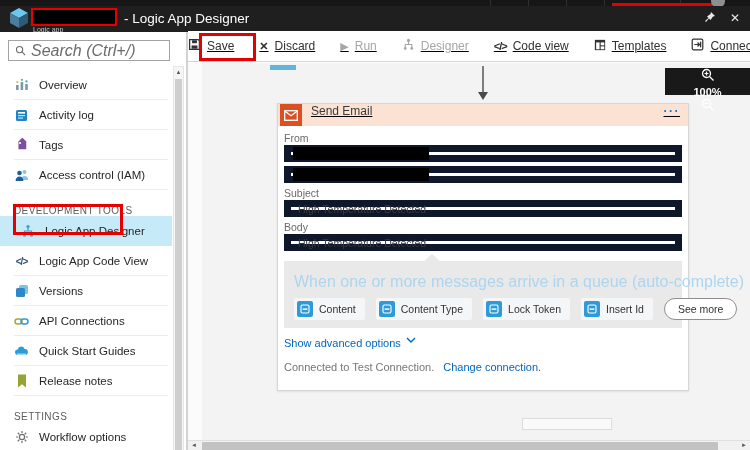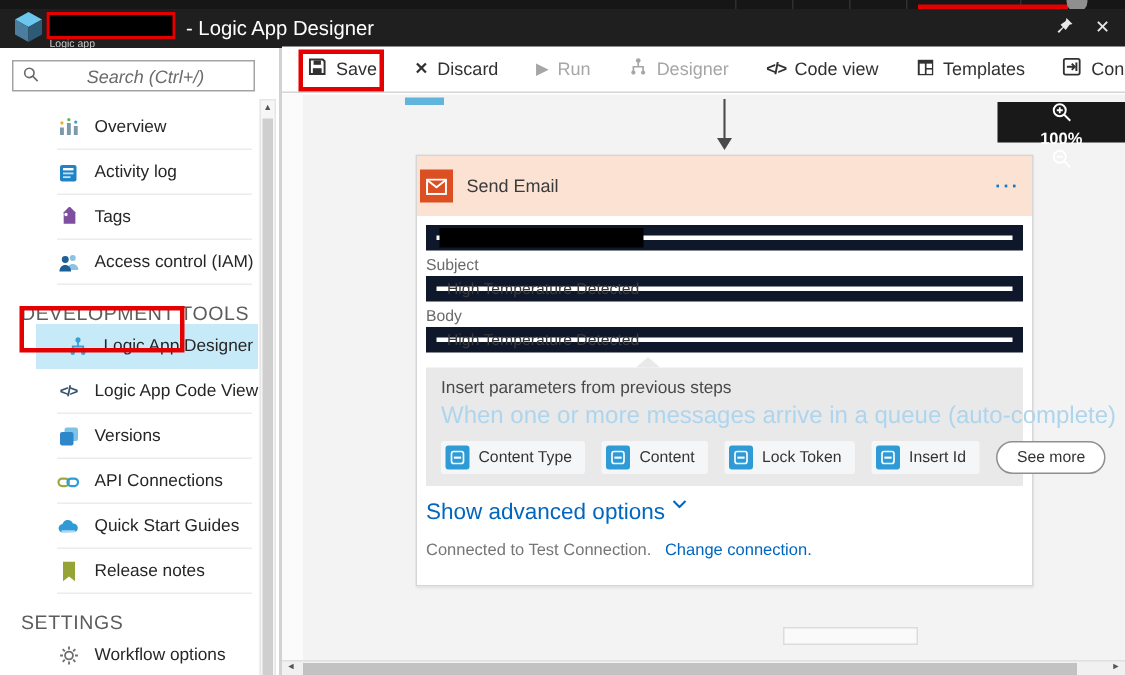--- a/index.html
+++ b/index.html
@@ -17,78 +17,78 @@
   .logo { position:absolute; left:8px; top:1px; }
   .redacted-name { position:absolute; left:31px; top:2px; width:86px; height:18px; background:#000; border:2px solid #e40000; }
   .header-title { position:absolute; left:124px; top:5px; font-size:13.5px; color:#fff; white-space:nowrap; }
   .header-subtitle { position:absolute; left:33px; top:20px; font-size:7px; color:#c9c9c9; }
   .header-actions { position:absolute; right:10px; top:5px; display:flex; gap:14px; align-items:center; }
   .header-actions .hicon { color:#e8e8e8; font-size:12px; cursor:pointer; line-height:1; }
 
   
   .sidebar { position:absolute; left:0; top:32px; width:186px; height:418px; background:#fff; overflow:hidden; }
   .search-box { position:absolute; left:8px; top:8px; width:162px; height:21px; border:1px solid #a3a3a3; background:#fff; display:flex; align-items:center; padding:0 6px; gap:5px; }
-  .search-box input { border:none; outline:none; width:100%; font-size:12px; font-style:italic; color:#444; font-family:"Liberation Sans", sans-serif; background:transparent;text-align:center; }
+  .search-box input { border:none; outline:none; width:100%; font-size:16px; font-style:italic; color:#444; font-family:"Liberation Sans", sans-serif; background:transparent; }
   .search-box input::placeholder { color:#6b6b6b; }
   .side-list { position:absolute; left:0; top:38px; width:172px; }
-  .side-row { height:30px; display:flex; align-items:center; gap:10px; padding-left:14px; cursor:pointer; position:relative;margin-left:24px; }
+  .side-row { height:30px; display:flex; align-items:center; gap:10px; padding-left:14px; cursor:pointer; position:relative; }
   .side-row .sep { position:absolute; left:14px; right:4px; bottom:0; height:1px; background:#ececec; }
   .side-row .lbl { font-size:11.5px; color:#262626; white-space:nowrap; }
   .side-row.selected { background:#c7eaf8;padding-left:20px; }
   .side-section { height:18px; margin-top:8px; padding-left:14px; display:flex; align-items:flex-end; }
-  .side-section span { font-size:13px; color:#5c5c5c; letter-spacing:0.4px; }
+  .side-section span { font-size:10px; color:#5c5c5c; letter-spacing:0.4px; }
   .sicon { width:15px; height:15px; flex:0 0 15px; display:flex; align-items:center; justify-content:center; }
   .code-glyph { font-size:10px; font-weight:bold; color:#32526e; letter-spacing:-1px; }
 
   
   .v-scroll { position:absolute; left:173px; top:34px; width:11px; height:404px; background:#f6f6f6; border:1px solid #e6e6e6; }
   .v-scroll .arr { position:absolute; left:0; width:9px; text-align:center; font-size:6px; color:#555; }
   .v-scroll .thumb { position:absolute; left:1px; width:7px; top:12px; bottom:12px; background:#cfcfcf; }
 
   .v-divider { position:absolute; left:186px; top:32px; width:2px; height:418px; background:#d2d2d2; }
 
   
-  .toolbar { position:absolute; left:188px; top:31px; width:562px; height:31px; background:#fff; border-bottom:1px solid #d4d4d4; display:flex; align-items:center; padding-left:17px; gap:25px; }
+  .toolbar { position:absolute; left:188px; top:31px; width:562px; height:31px; background:#fff; border-bottom:1px solid #d4d4d4; display:flex; align-items:center; gap:25px;text-decoration:underline; }
   .tb-item { display:inline-flex; align-items:center; gap:6px; font-size:12px; color:#323130; cursor:pointer; white-space:nowrap; }
   .tb-item.disabled { color:#a6a6a6; cursor:default; }
   .tb-glyph { font-size:11px; line-height:1; }
 
   
   .canvas { position:absolute; left:188px; top:63px; width:562px; height:377px; background:#f3f3f3; overflow:hidden; }
   .canvas .left-gutter { position:absolute; left:0; top:0; width:14px; height:100%; background:#fbfbfb; }
   .trigger-peek { position:absolute; left:82px; top:2px; width:26px; height:5px; background:#61b4dc; }
   .down-arrow { position:absolute; left:287px; top:3px; }
   .zoom-widget { position:absolute; left:477px; top:5px; width:85px; height:27px; background:#191919; display:flex; align-items:center; justify-content:space-between; padding:0 9px;flex-direction:column; }
   .zoom-widget .zlevel { color:#fff; font-size:11px; font-weight:bold; }
   .next-step-peek { position:absolute; left:334px; top:355px; width:90px; height:12px; background:#fafafa; border:1px solid #dcdcdc; }
 
   
   .card { position:absolute; left:89px; top:40px; width:412px; height:288px; background:#fff; border:1px solid #d6d6d6; box-shadow:0 1px 2px rgba(0,0,0,0.08); }
-  .card-header { height:40px; background:#fbe2d2; display:flex; align-items:center; padding:0 8px 0 2px; gap:9px; }
+  .card-header { height:22px; background:#fbe2d2; display:flex; align-items:flex-start; padding:0 8px 0 2px; gap:9px;text-decoration:underline; }
   .card-icon { width:22px; height:22px; background:#dc4f22; display:flex; align-items:center; justify-content:center; }
   .card-title { font-size:12px; color:#3b3b3b; flex:1; }
   .card-menu { color:#0078d4; font-size:12px; font-weight:bold; letter-spacing:1.5px; cursor:pointer; }
   .card-body { padding:2px 6px 0 6px; }
   .field { margin-top:4px; }
   .field .flabel { font-size:10.5px; color:#6a6a6a; line-height:12px; }
   .input-box { margin-top:1px; height:17px; border:7px solid #0f172a; background:#fff; display:flex; align-items:center; padding:0 2px; }
   .input-box .ival { font-size:10.5px; color:#3b3b3b; padding-left:5px; }
   .redaction-bar { width:136px; height:13px; background:#000; }
 
   .param-panel { margin-top:10px; background:#e9e9e9; padding:8px 10px; position:relative; }
   .param-panel::before { content:""; position:absolute; left:140px; top:-7px; border-left:8px solid transparent; border-right:8px solid transparent; border-bottom:7px solid #e9e9e9; }
   .pp-title { font-size:11.5px; color:#4a4a4a; }
   .pp-hint { font-size:16px; color:#aed5ee; margin-top:4px; white-space:nowrap; }
   .chip-row { margin-top:7px; display:flex; align-items:center; gap:11px; }
   .chip { display:inline-flex; align-items:center; gap:6px; background:#f5f6f8; padding:3px 9px 3px 3px; border-radius:2px; cursor:pointer; }
   .chip .cicon { width:16px; height:16px; background:#2e9bd6; border-radius:2px; display:flex; align-items:center; justify-content:center; }
   .chip .clabel { font-size:10.5px; color:#333; white-space:nowrap; }
   .see-more { background:#fff; border:1px solid #8f8f8f; border-radius:12px; padding:4px 13px; font-size:10.5px; color:#333; cursor:pointer; white-space:nowrap; }
 
-  .advanced-link { margin-top:9px; display:inline-flex; gap:5px; font-size:15px; color:#0066bf; cursor:pointer; }
+  .advanced-link { margin-top:9px; display:inline-flex; gap:5px; font-size:11px; color:#0066bf; cursor:pointer; }
   .connection-line { margin-top:10px; font-size:11px; color:#767676; }
   .connection-line .change { color:#0066bf; cursor:pointer; }
 
   
   .h-scroll { position:absolute; left:188px; top:440px; width:562px; height:10px; background:#f1f1f1; border-top:1px solid #e0e0e0; }
   .h-scroll .arr { position:absolute; top:1px; font-size:6px; color:#555; }
   .h-scroll .thumb { position:absolute; left:14px; top:1px; width:516px; height:8px; background:#c2c2c2; }
 
   
   .annotation { position:absolute; border:3px solid #e40000; background:transparent; pointer-events:none; }
@@ -385,58 +385,63 @@
               <rect x="0.7" y="0.7" width="12.6" height="9.6" fill="none" stroke="#fff" stroke-width="1.3"></rect>
               <path d="M1 1.2l6 4.6 6-4.6" fill="none" stroke="#fff" stroke-width="1.3"></path>
             </svg>
         </span>
         <span class="card-title">Send Email</span>
         <span class="card-menu">···</span>
       </div>
 
       <div class="card-body">
         <div class="field">
+          <div class="flabel">From</div>
+          <div class="input-box">
+            <span class="redaction-bar"></span>
+          </div>
+        </div>
+        <div class="field">
           <div class="input-box">
             <span class="redaction-bar"></span>
           </div>
         </div>
         <div class="field">
           <div class="flabel">Subject</div>
           <div class="input-box">
             <span class="ival">High Temperature Detected</span>
           </div>
         </div>
         <div class="field">
           <div class="flabel">Body</div>
           <div class="input-box">
             <span class="ival">High Temperature Detected</span>
           </div>
         </div>
 
         <div class="param-panel">
-          <div class="pp-title">Insert parameters from previous steps</div>
           <div class="pp-hint">When one or more messages arrive in a queue (auto-complete)</div>
           <div class="chip-row">
             <span class="chip">
               <span class="cicon">
                 <svg width="10" height="10" viewBox="0 0 10 10">
                     <rect x="1" y="1" width="8" height="8" rx="1.5" fill="none" stroke="#fff" stroke-width="1.1"></rect>
                     <rect x="2.6" y="4.4" width="4.8" height="1.4" fill="#fff"></rect>
                   </svg>
               </span>
-              <span class="clabel">Content Type</span>
+              <span class="clabel">Content</span>
             </span>
             <span class="chip">
               <span class="cicon">
                 <svg width="10" height="10" viewBox="0 0 10 10">
                     <rect x="1" y="1" width="8" height="8" rx="1.5" fill="none" stroke="#fff" stroke-width="1.1"></rect>
                     <rect x="2.6" y="4.4" width="4.8" height="1.4" fill="#fff"></rect>
                   </svg>
               </span>
-              <span class="clabel">Content</span>
+              <span class="clabel">Content Type</span>
             </span>
             <span class="chip">
               <span class="cicon">
                 <svg width="10" height="10" viewBox="0 0 10 10">
                     <rect x="1" y="1" width="8" height="8" rx="1.5" fill="none" stroke="#fff" stroke-width="1.1"></rect>
                     <rect x="2.6" y="4.4" width="4.8" height="1.4" fill="#fff"></rect>
                   </svg>
               </span>
               <span class="clabel">Lock Token</span>
             </span>

